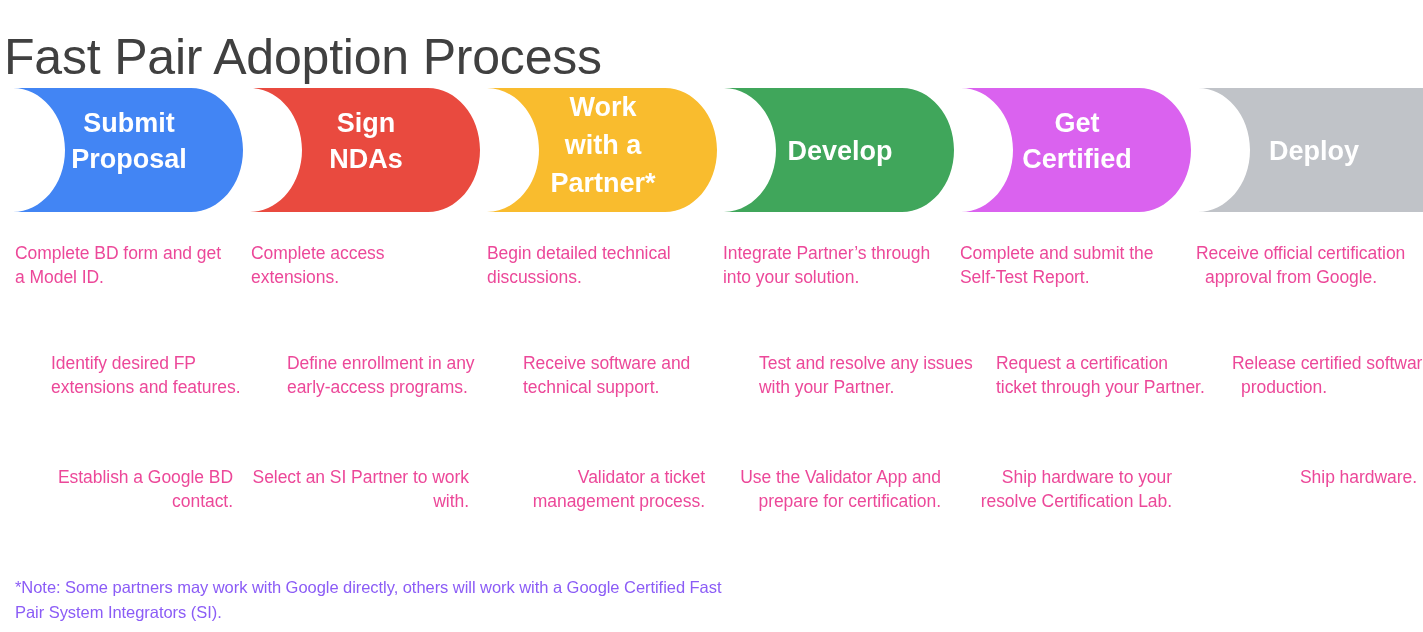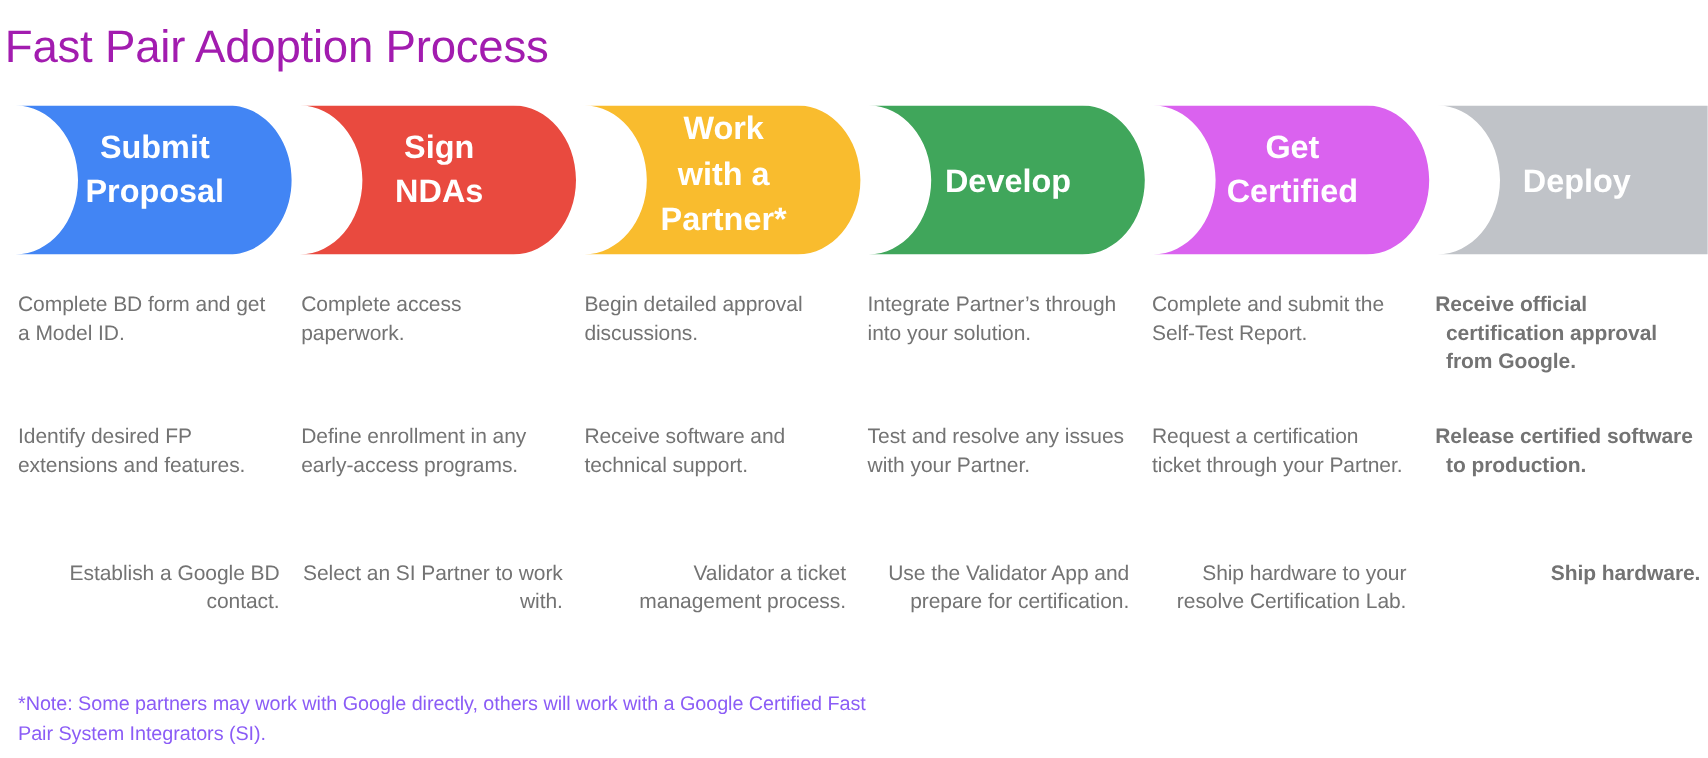--- a/index.html
+++ b/index.html
@@ -15,24 +15,24 @@
     color: #3c4043;
     overflow: hidden;
     position: relative;
   }
 
   
   .page-title {
     position: absolute;
     left: 4px;
     top: -6px;
-    font-size: 38px;
+    font-size: 50px;
     font-weight: 400;
     letter-spacing: -0.2px;
-    color: #a21caf;
+    color: #404040;
     white-space: nowrap;
   }
 
   
   .chevron-banner {
     position: absolute;
     left: 0px;
     top: 88px;
     width: 1423px;
     height: 124px;
@@ -70,32 +70,31 @@
   .detail-col.c3 { left: 723px;  }
   .detail-col.c4 { left: 960px;  width: 212px; }
   .detail-col.c5 { left: 1196px; width: 212px; }
 
   .detail-item {
     position: absolute;
     left: 0;
     width: 100%;
     font-size: 17.5px;
     line-height: 24.2px;
-    color: #737373;
+    color: #ec4899;
     letter-spacing: -0.05px;
   }
   .detail-item.r0 { top: 8px;   }
-  .detail-item.r1 { top: 118px; }
+  .detail-item.r1 { top: 118px; margin-left: 36px; }
   .detail-item.r2 { top: 232px; text-align: right; }
 
   
   .detail-col.c5 .detail-item {
     padding-left: 9px;
     text-indent: -9px;
-    font-weight: bold;
   }
 
   
   .footnote {
     position: absolute;
     left: 15px;
     top: 575px;
     width: 720px;
     font-size: 16.5px;
     line-height: 25px;
@@ -150,27 +149,27 @@
 
 <div class="detail-grid">
 
   <div class="detail-col c0">
     <div class="detail-item r0">Complete BD form and get a Model ID.</div>
     <div class="detail-item r1">Identify desired FP extensions and features.</div>
     <div class="detail-item r2">Establish a Google BD contact.</div>
   </div>
 
   <div class="detail-col c1">
-    <div class="detail-item r0">Complete access paperwork.</div>
+    <div class="detail-item r0">Complete access extensions.</div>
     <div class="detail-item r1">Define enrollment in any early-access programs.</div>
     <div class="detail-item r2">Select an SI Partner to work with.</div>
   </div>
 
   <div class="detail-col c2">
-    <div class="detail-item r0">Begin detailed approval discussions.</div>
+    <div class="detail-item r0">Begin detailed technical discussions.</div>
     <div class="detail-item r1">Receive software and technical support.</div>
     <div class="detail-item r2">Validator a ticket management process.</div>
   </div>
 
   <div class="detail-col c3">
     <div class="detail-item r0">Integrate Partner’s through into your solution.</div>
     <div class="detail-item r1">Test and resolve any issues with your Partner.</div>
     <div class="detail-item r2">Use the Validator App and prepare for certification.</div>
   </div>
 

